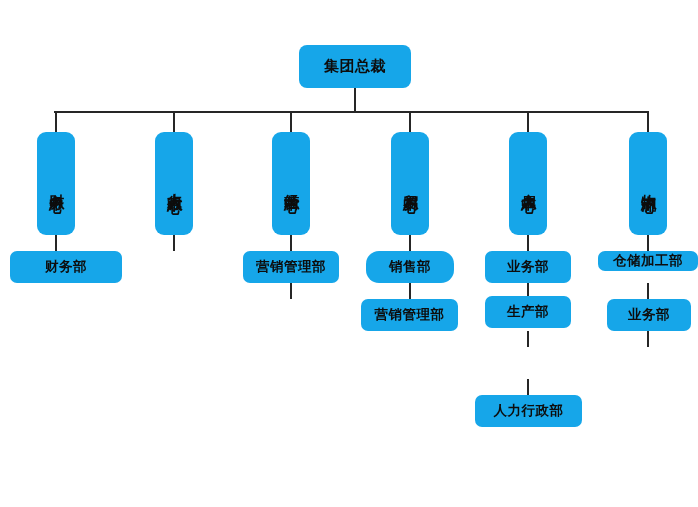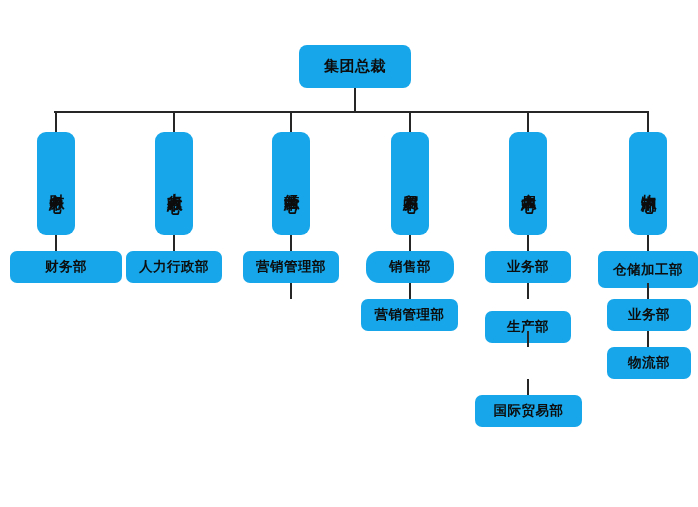--- a/index.html
+++ b/index.html
@@ -70,47 +70,45 @@
   <div class="conn h" style="left:54px; top:111px; width:595px;"></div>
 
   <div class="conn v" style="left:55px; top:111px; height:22px;"></div>
   <div class="node center" style="left:37px; top:132px; width:38px; height:103px;">财务中心</div>
   <div class="conn v" style="left:55px; top:235px; height:16px;"></div>
   <div class="node dept" style="left:10px; top:251px; width:112px; height:32px;">财务部</div>
 
   <div class="conn v" style="left:173px; top:111px; height:22px;"></div>
   <div class="node center" style="left:155px; top:132px; width:38px; height:103px;">人力行政中心</div>
   <div class="conn v" style="left:173px; top:235px; height:16px;"></div>
-  <div class="node dept" style="left:126px; top:251px; width:96px; height:32px;">人力行政部</div>
 
   <div class="conn v" style="left:290px; top:111px; height:22px;"></div>
   <div class="node center" style="left:272px; top:132px; width:38px; height:103px;">经营中心</div>
   <div class="conn v" style="left:290px; top:235px; height:16px;"></div>
   <div class="node dept" style="left:243px; top:251px; width:96px; height:32px;">营销管理部</div>
   <div class="conn v" style="left:290px; top:283px; height:16px;"></div>
 
   <div class="conn v" style="left:409px; top:111px; height:22px;"></div>
   <div class="node center" style="left:391px; top:132px; width:38px; height:103px;">贸易中心</div>
   <div class="conn v" style="left:409px; top:235px; height:16px;"></div>
   <div class="node dept" style="left:366px; top:251px; width:88px; height:32px;border-radius:13px;">销售部</div>
   <div class="conn v" style="left:409px; top:283px; height:16px;"></div>
   <div class="node dept" style="left:361px; top:299px; width:97px; height:32px;">营销管理部</div>
 
   <div class="conn v" style="left:527px; top:111px; height:22px;"></div>
   <div class="node center" style="left:509px; top:132px; width:38px; height:103px;">金属中心</div>
   <div class="conn v" style="left:527px; top:235px; height:16px;"></div>
   <div class="node dept" style="left:485px; top:251px; width:86px; height:32px;">业务部</div>
   <div class="conn v" style="left:527px; top:283px; height:16px;"></div>
-  <div class="node dept" style="left:485px; top:311px; width:86px; height:32px;">生产部</div>
+  <div class="node dept" style="left:485px; top:296px; width:86px; height:32px;">生产部</div>
   <div class="conn v" style="left:527px; top:331px; height:16px;"></div>
   <div class="conn v" style="left:527px; top:379px; height:16px;"></div>
-  <div class="node dept" style="left:475px; top:395px; width:107px; height:32px;">国际贸易部</div>
+  <div class="node dept" style="left:475px; top:395px; width:107px; height:32px;">人力行政部</div>
 
   <div class="conn v" style="left:647px; top:111px; height:22px;"></div>
   <div class="node center" style="left:629px; top:132px; width:38px; height:103px;">物流中心</div>
   <div class="conn v" style="left:647px; top:235px; height:16px;"></div>
-  <div class="node dept" style="left:598px; top:251px; width:100px; height:37px;text-align:center;">仓储加工部</div>
+  <div class="node dept" style="left:598px; top:251px; width:100px; height:20px;text-align:center;">仓储加工部</div>
   <div class="conn v" style="left:647px; top:283px; height:16px;"></div>
   <div class="node dept" style="left:607px; top:299px; width:84px; height:32px;">业务部</div>
   <div class="conn v" style="left:647px; top:331px; height:16px;"></div>
-  <div class="node dept" style="left:607px; top:347px; width:84px; height:32px;">物流部</div>
 
 </div>
 
 </body></html>

